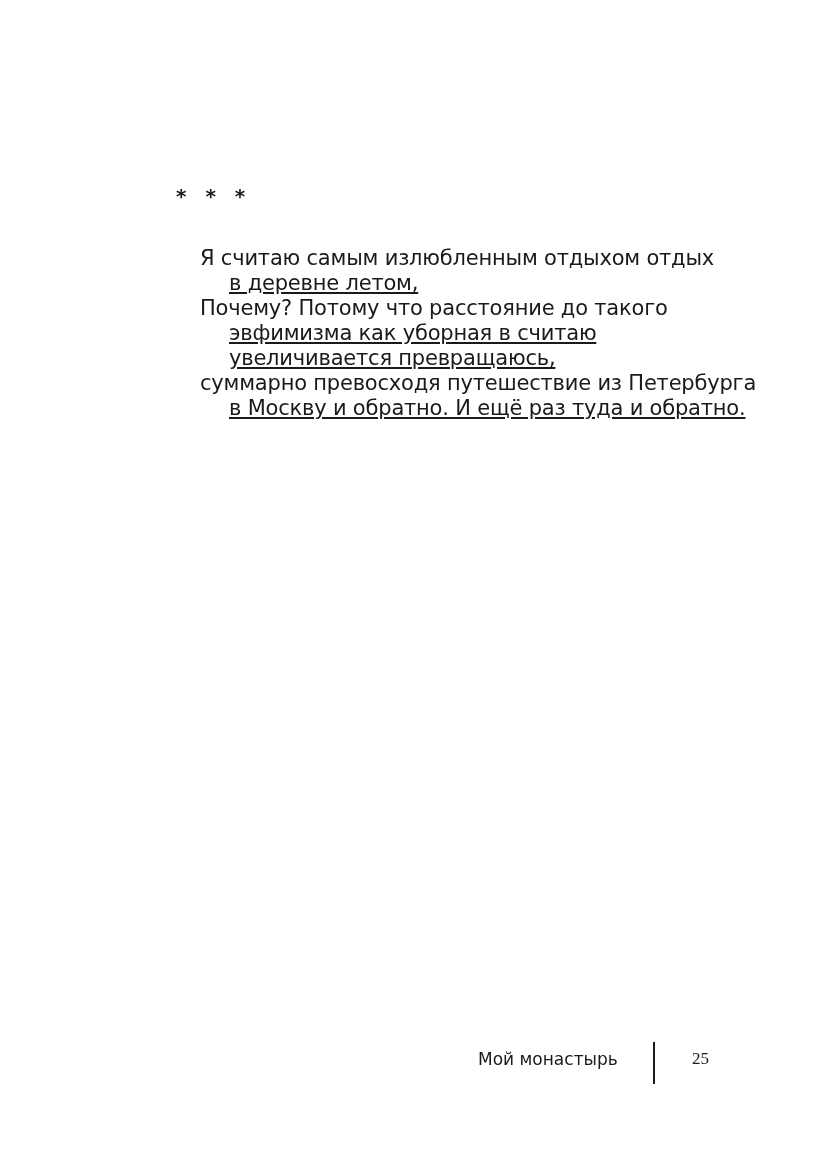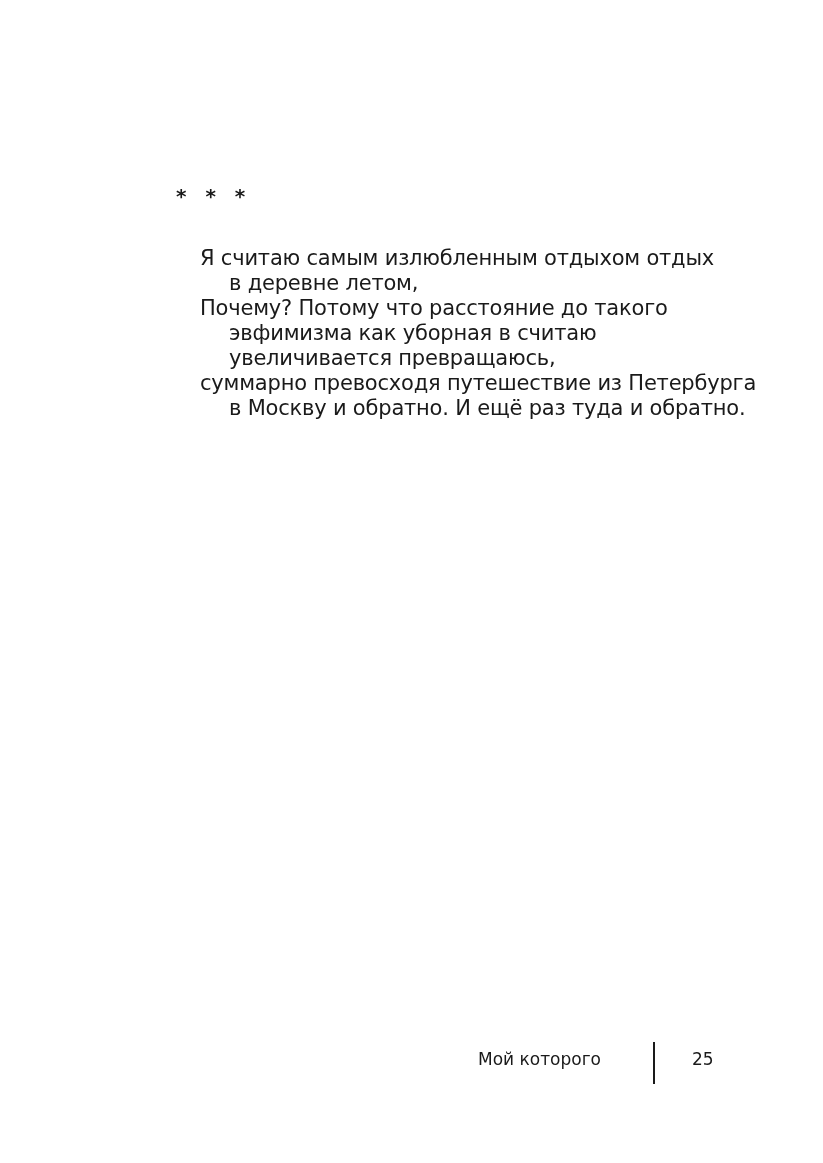--- a/index.html
+++ b/index.html
@@ -2,35 +2,35 @@
 <html><head>
 <meta charset="utf-8">
 <style>
   html, body { margin: 0; padding: 0; background: #ffffff; }
   body { width: 823px; height: 1163px; position: relative; overflow: hidden;
          font-family: "DejaVu Sans", sans-serif; color: #1a1a1a; }
   .stars { position: absolute; left: 176px; top: 184px; font-size: 20px; font-weight: bold;
            letter-spacing: 6px; font-family: "DejaVu Sans", sans-serif; }
   .poem { position: absolute; left: 200px; top: 246px; width: 520px; }
   .line { font-size: 21px; line-height: 25px; white-space: nowrap; letter-spacing: -0.2px; }
-  .line.indent { padding-left: 29px; }
+  .line.indent { padding-left: 29px; text-decoration: underline; }
   .footer-title { position: absolute; left: 478px; top: 1049px; font-size: 17px; white-space: nowrap; }
   .footer-divider { position: absolute; left: 653px; top: 1042px; width: 1.5px; height: 42px; background: #1a1a1a; }
-  .footer-page { position: absolute; left: 692px; top: 1049px; font-size: 17px; }
+  .footer-page { position: absolute; left: 692px; top: 1049px; font-size: 17px; font-family: Liberation Serif, serif; }
 </style>
 </head>
 <body>
 
 <div class="stars">* * *</div>
 
 <div class="poem">
   <div class="line">Я считаю самым излюбленным отдыхом отдых</div>
   <div class="line indent">в деревне летом,</div>
   <div class="line">Почему? Потому что расстояние до такого</div>
   <div class="line indent">эвфимизма как уборная в считаю</div>
   <div class="line indent">увеличивается превращаюсь,</div>
   <div class="line">суммарно превосходя путешествие из Петербурга</div>
   <div class="line indent">в Москву и обратно. И ещё раз туда и обратно.</div>
 </div>
 
-<div class="footer-title">Мой которого</div>
+<div class="footer-title">Мой монастырь</div>
 <div class="footer-divider"></div>
 <div class="footer-page">25</div>
 
 </body></html>

